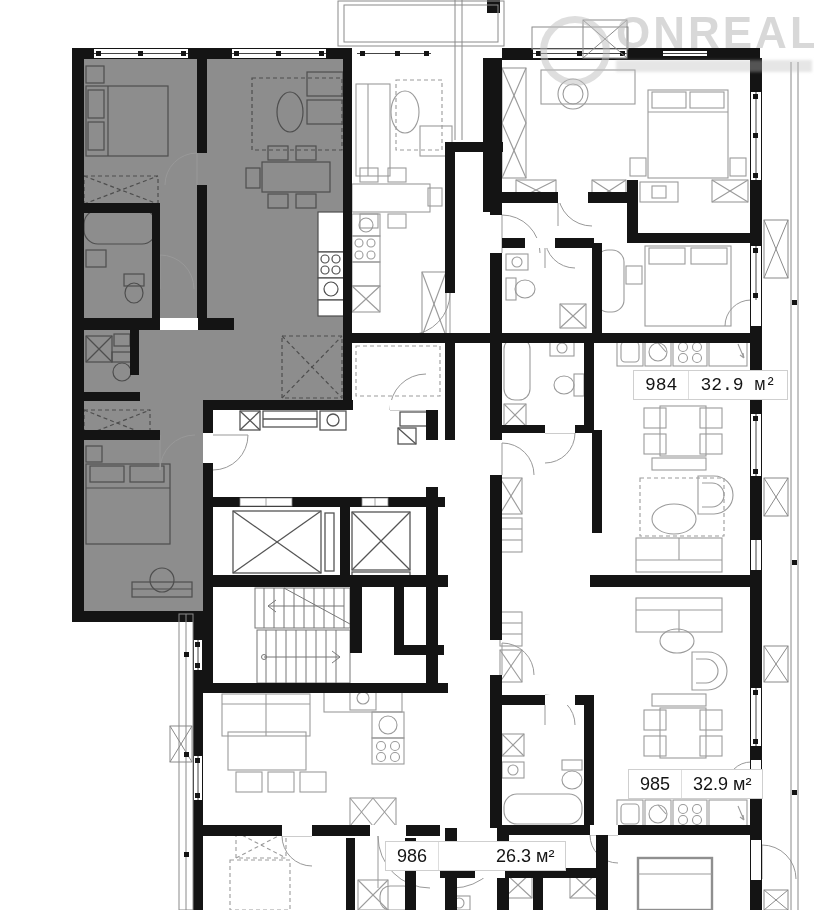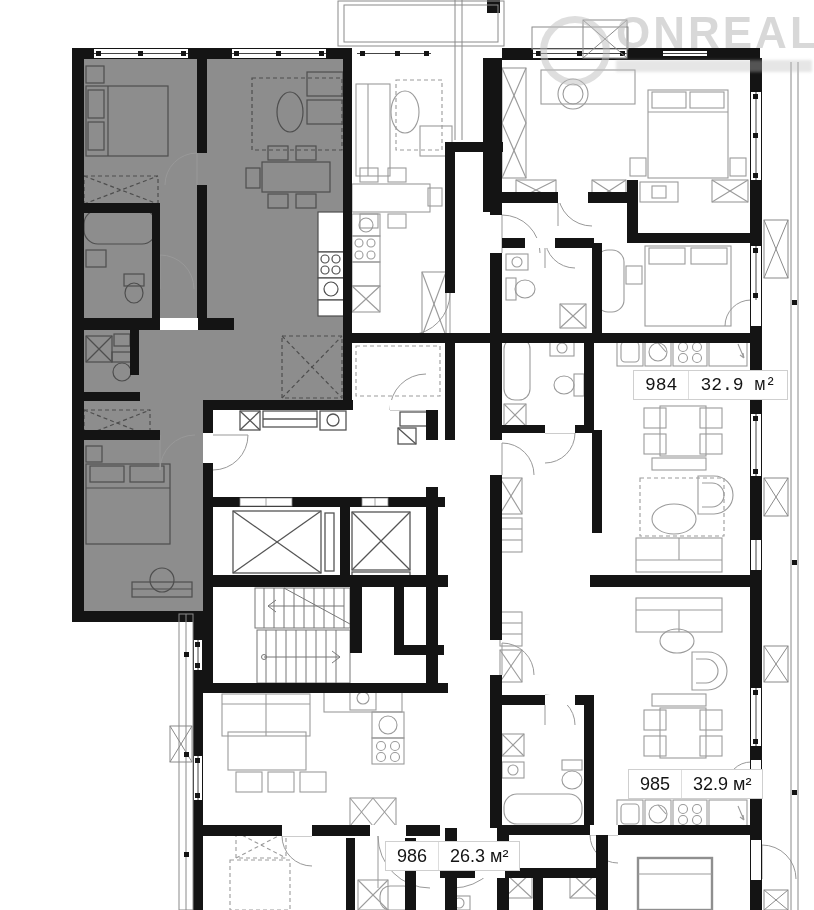--- a/index.html
+++ b/index.html
@@ -569,21 +569,21 @@
 </svg>
 
   <div class="apt-label" style="left:633px;top:370px;font-family:Liberation Mono, monospace;">
     <span class="apt-num">984</span>
     <span class="apt-area">32.9 м²</span>
   </div>
   <div class="apt-label" style="left:596px;top:769px;margin-left:32px;">
     <span class="apt-num">985</span>
     <span class="apt-area">32.9 м²</span>
   </div>
-  <div class="apt-label" style="left:385px;top:841px;">
+  <div class="apt-label" style="left:385px;top:841px;gap:46px;">
     <span class="apt-num">986</span>
     <span class="apt-area">26.3 м²</span>
   </div>
 
   <div id="watermark">
     <div id="wm-circle"></div>
     <div id="wm-text">
       <div id="wm-brand">ONREALT</div>
       <div id="wm-subbar"></div>
     </div>

